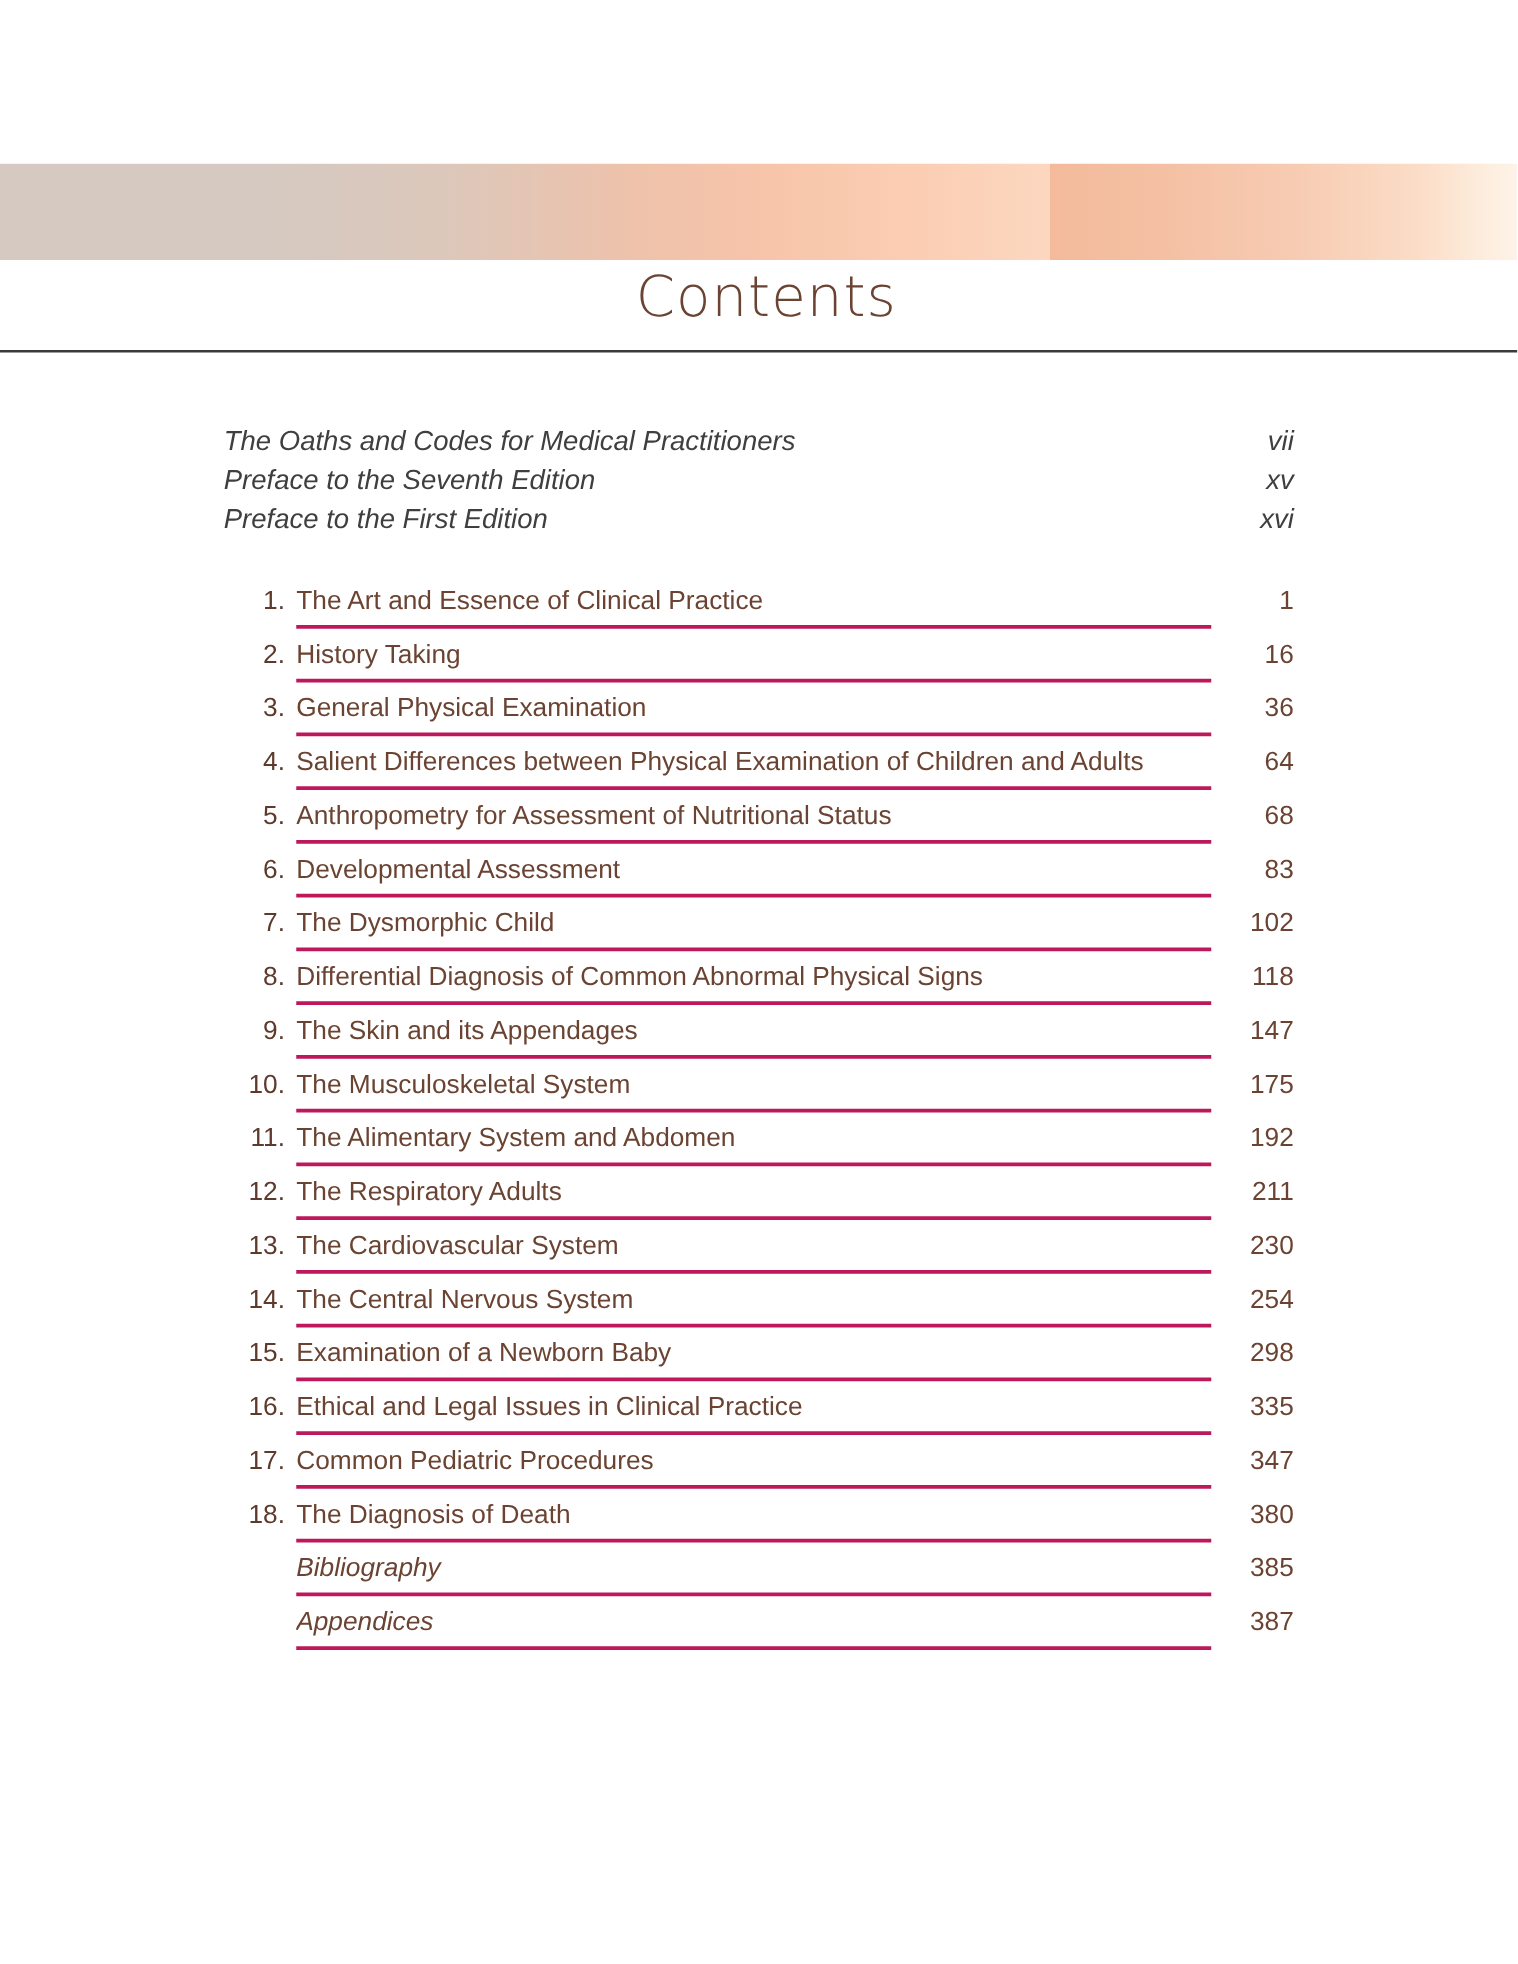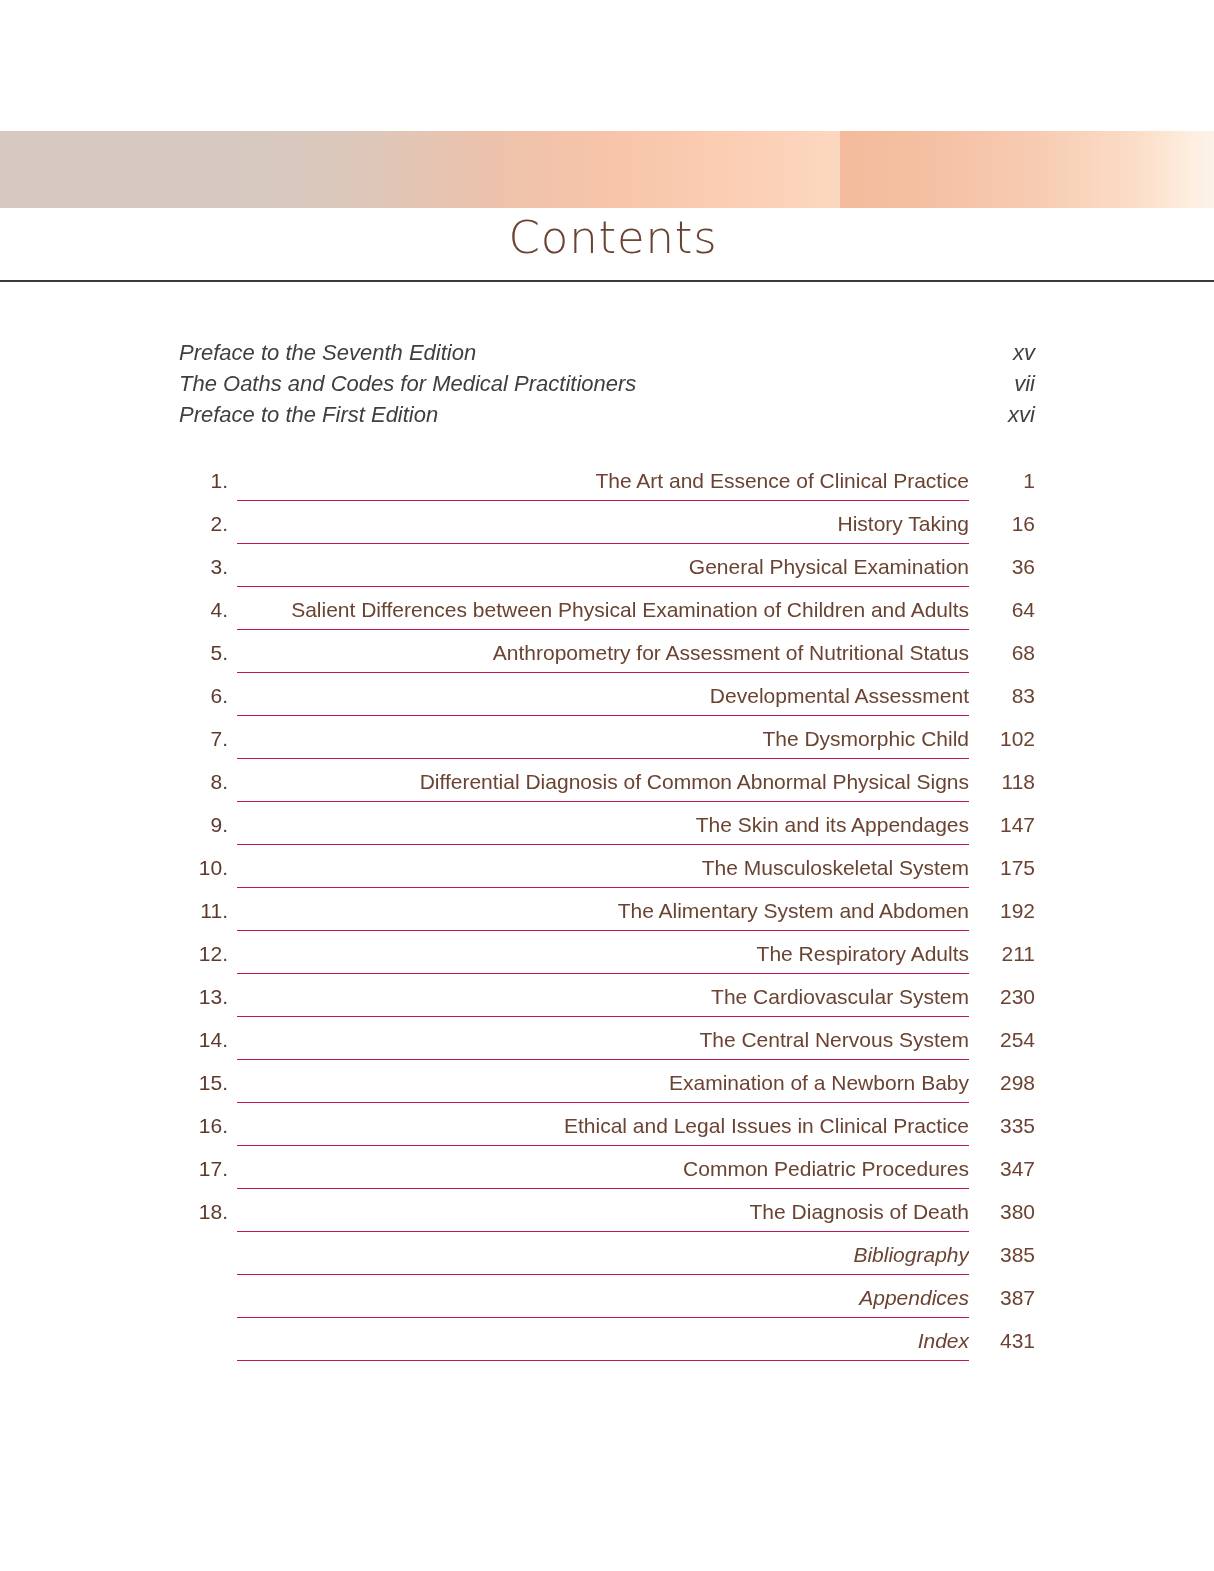--- a/index.html
+++ b/index.html
@@ -139,24 +139,23 @@
   }
   .ch-num::after { content: "."; }
   .ch-title {
     flex: 1 1 auto;
     margin-left: 9px;
     font-size: 21px;
     color: #6b4332;
     line-height: 27px;
     padding-top: 2px;
     padding-bottom: 6px;
-    border-bottom: 1px solid #be185d;
+    border-bottom: 3px solid #be185d;
     white-space: nowrap;
     overflow: hidden;
-    text-align: right;
   }
   .ch-page {
     flex: 0 0 66px;
     text-align: right;
     font-size: 21px;
     color: #6b4332;
     line-height: 27px;
     padding-top: 2px;
   }
 
@@ -180,26 +179,26 @@
 
   <div class="title-wrap">
     <span class="page-title">Contents</span>
   </div>
   <div class="title-rule"></div>
 
   <div class="toc">
 
     <ul class="frontmatter">
         <li class="fm-row">
+          <span class="fm-title">The Oaths and Codes for Medical Practitioners</span>
+          <span class="fm-page">vii</span>
+        </li>
+        <li class="fm-row">
           <span class="fm-title">Preface to the Seventh Edition</span>
           <span class="fm-page">xv</span>
-        </li>
-        <li class="fm-row">
-          <span class="fm-title">The Oaths and Codes for Medical Practitioners</span>
-          <span class="fm-page">vii</span>
         </li>
         <li class="fm-row">
           <span class="fm-title">Preface to the First Edition</span>
           <span class="fm-page">xvi</span>
         </li>
       </ul>
 
     <ul class="chapters">
         <li class="ch-row">
           <span class="ch-num">1</span>
@@ -294,22 +293,17 @@
         <li class="ch-row bm-row">
           <span class="ch-num"></span>
           <span class="ch-title">Bibliography</span>
           <span class="ch-page">385</span>
         </li>
         <li class="ch-row bm-row">
           <span class="ch-num"></span>
           <span class="ch-title">Appendices</span>
           <span class="ch-page">387</span>
         </li>
-        <li class="ch-row bm-row">
-          <span class="ch-num"></span>
-          <span class="ch-title">Index</span>
-          <span class="ch-page">431</span>
-        </li>
       </ul>
 
   </div>
 
 </div>
 
 </body></html>

